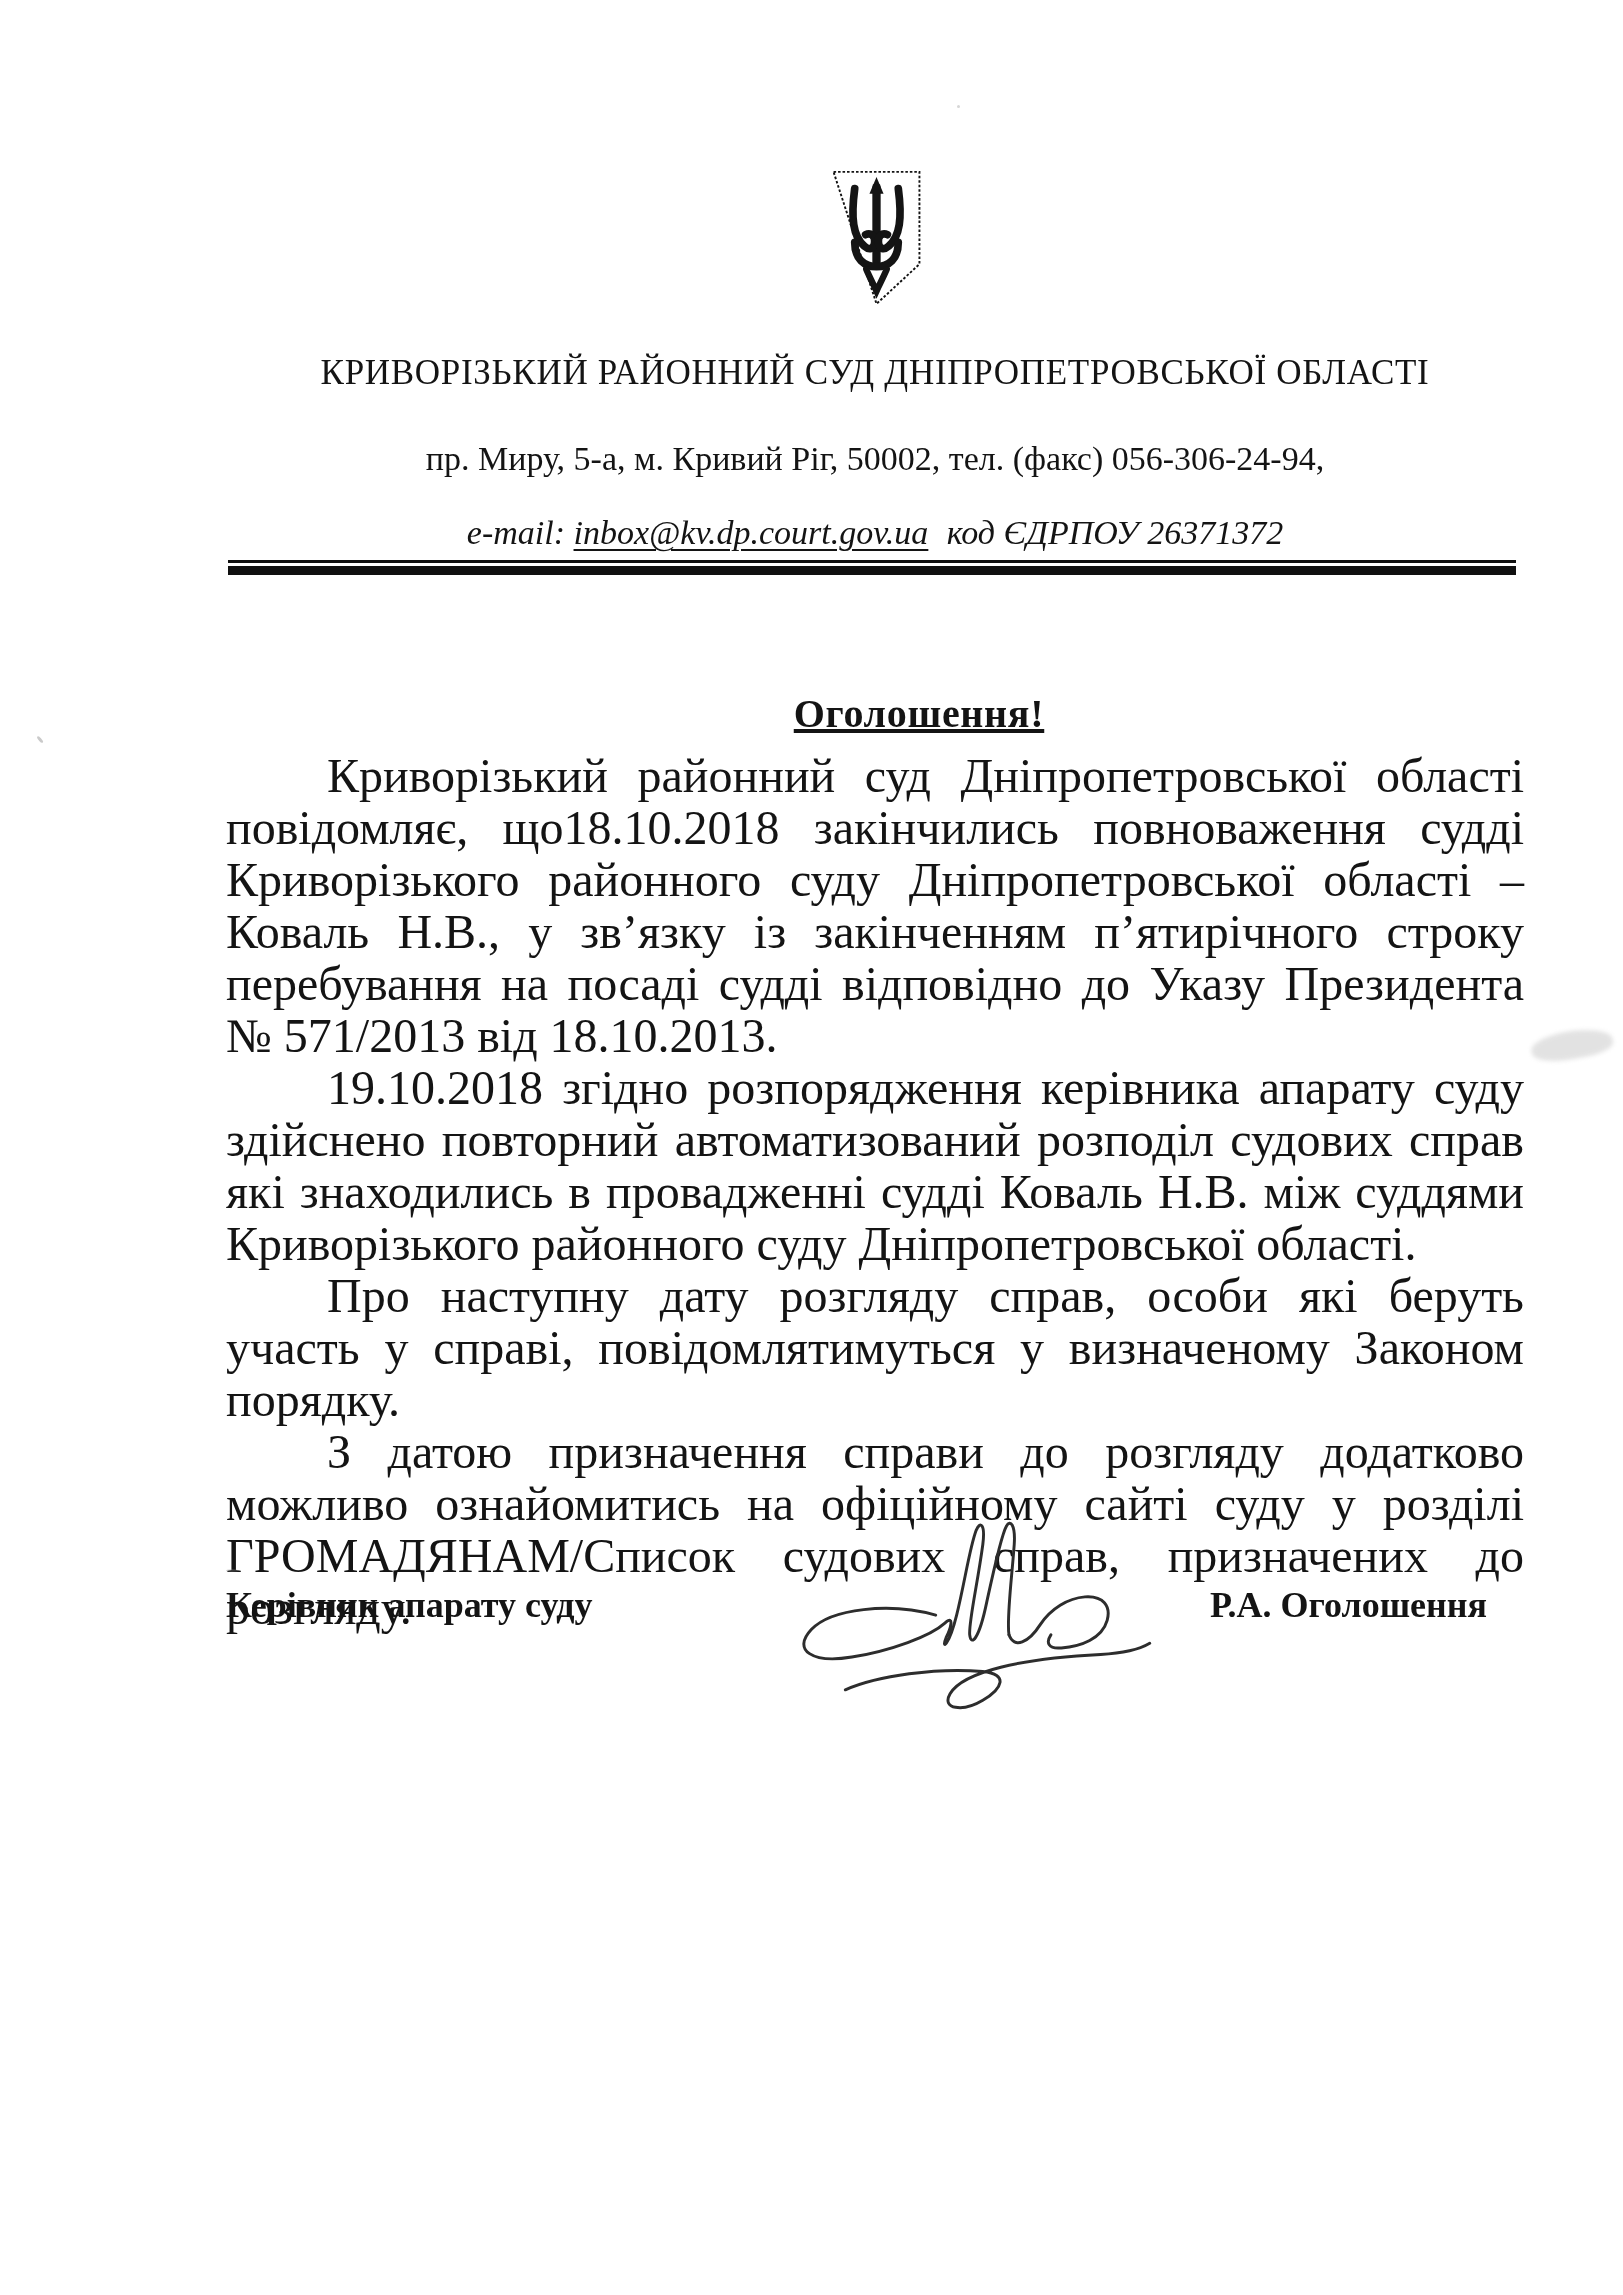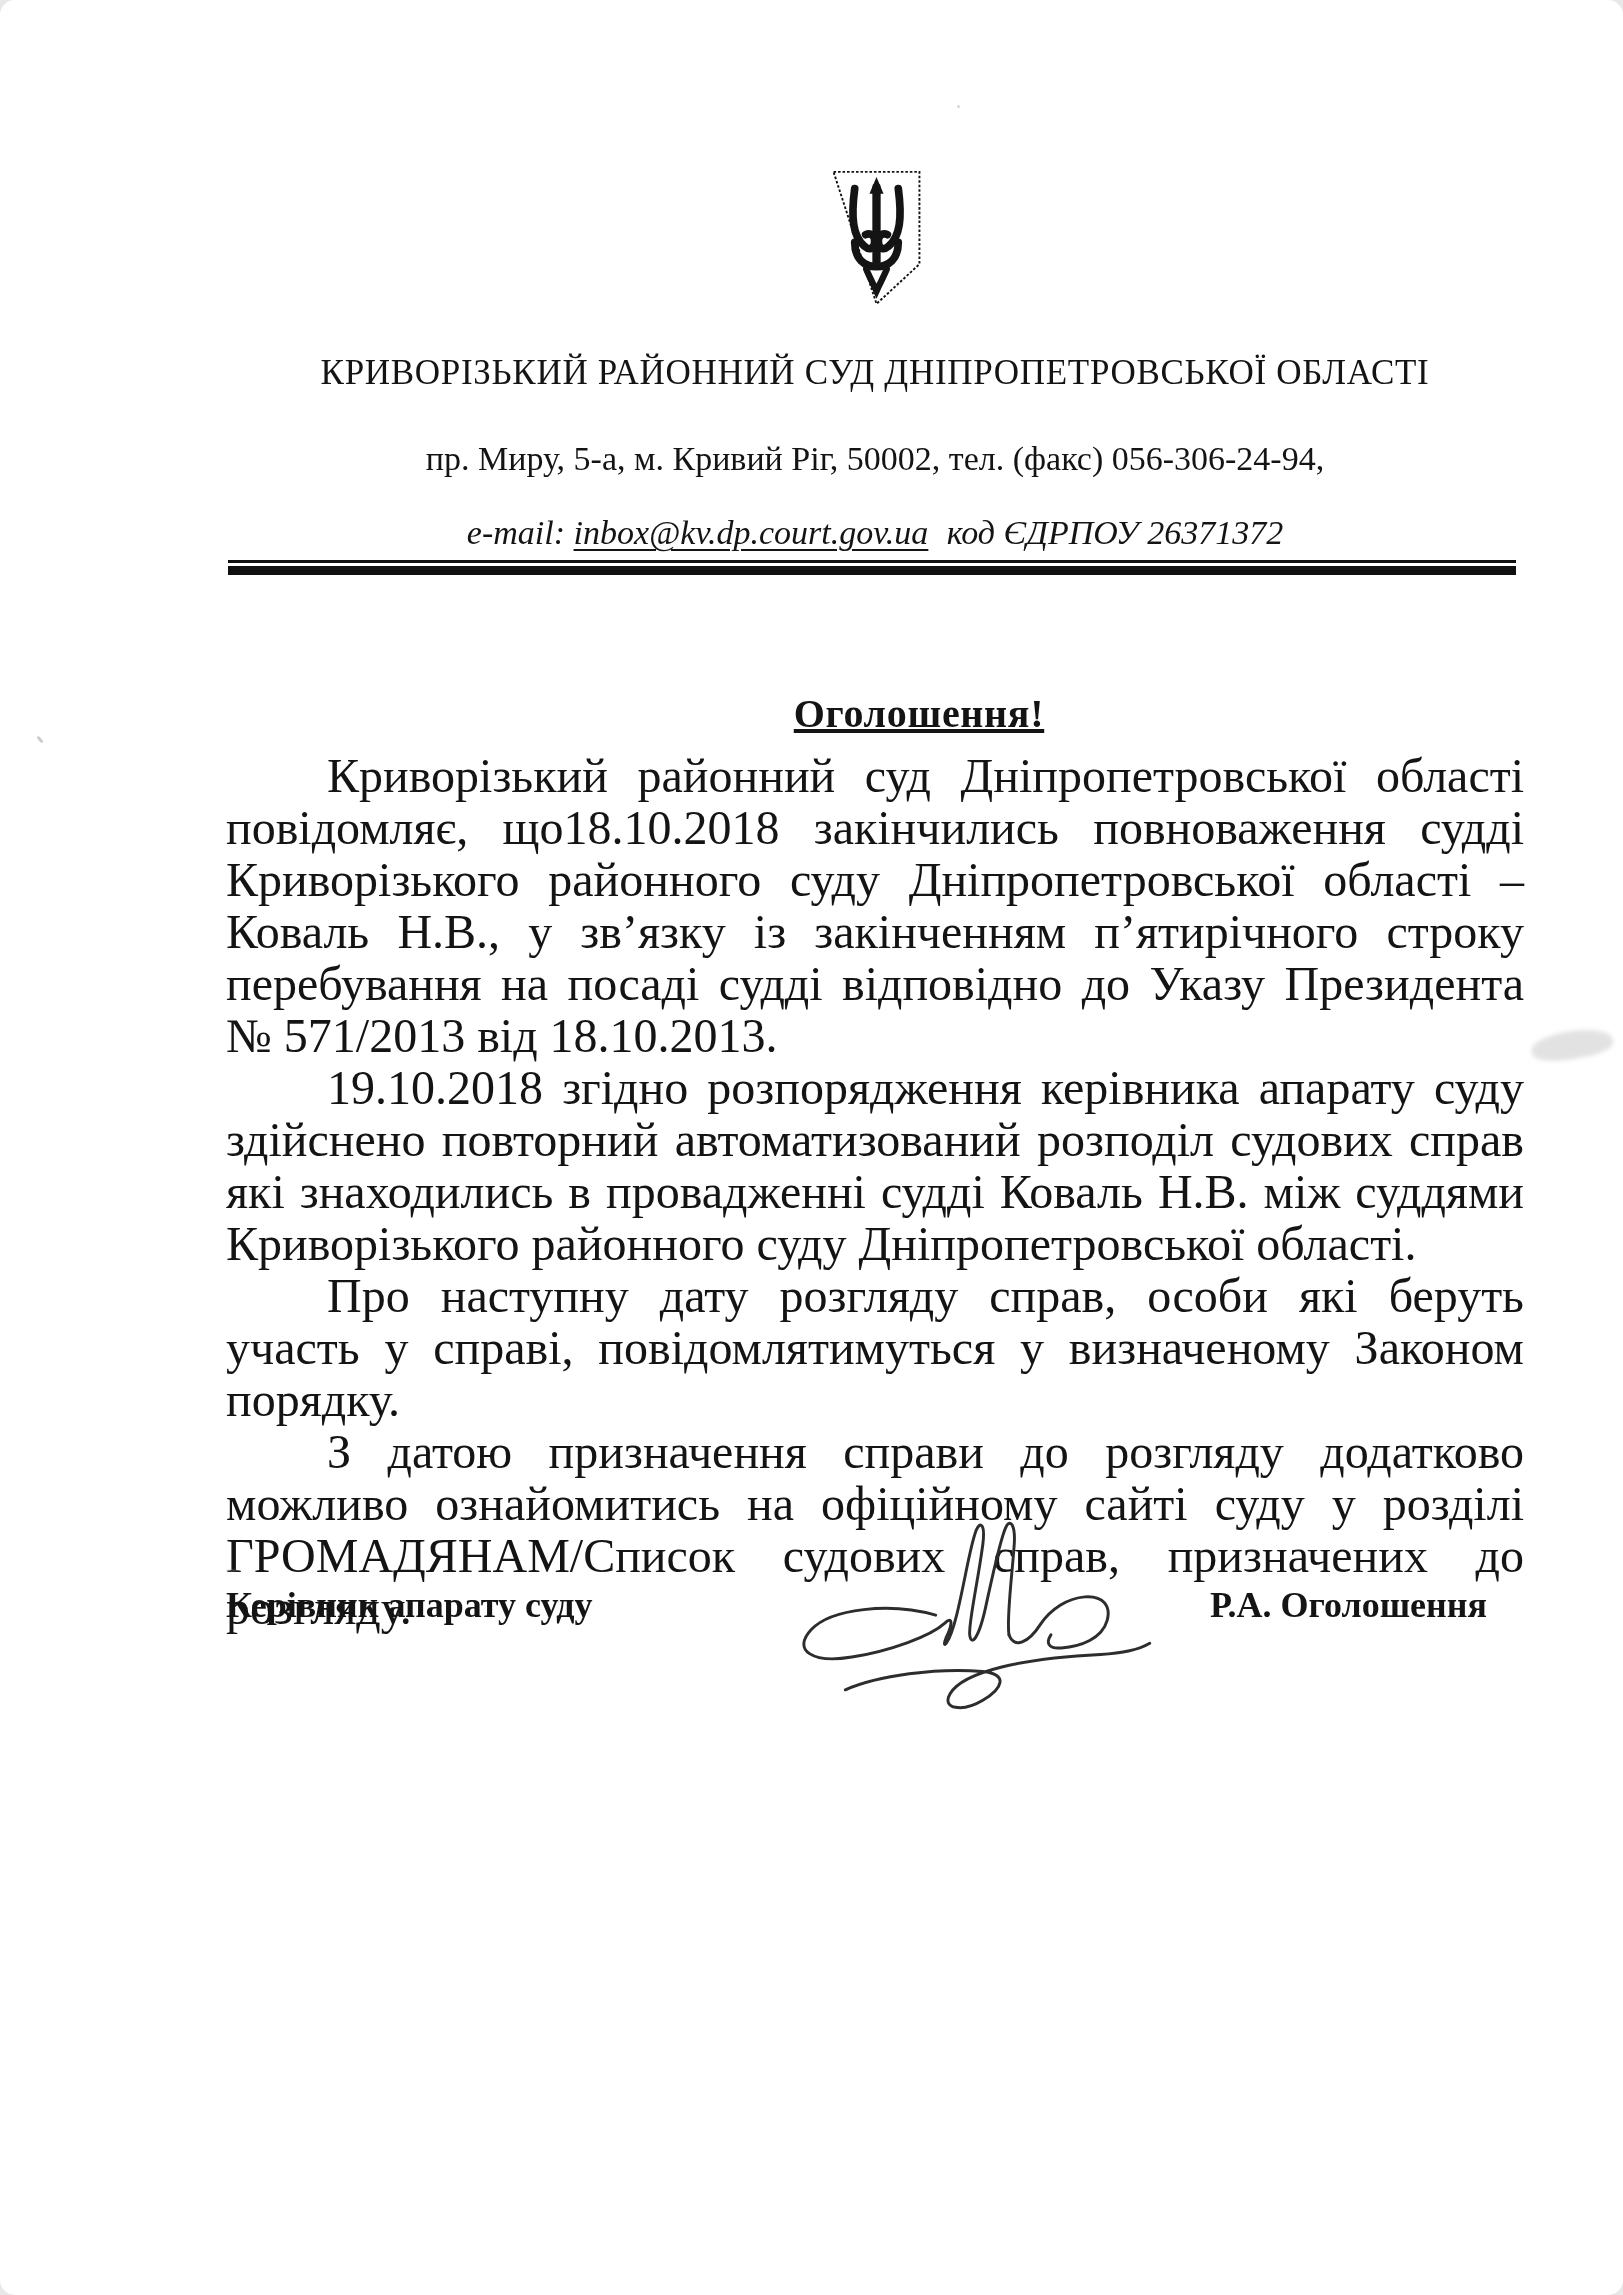--- a/index.html
+++ b/index.html
@@ -4,21 +4,20 @@
 <style>
   html,body{margin:0;padding:0;background:#e8e8e8;}
   .page{
     position:relative;
     width:1623px;
     height:2295px;
     background:#ffffff;
     font-family:"Liberation Serif","DejaVu Serif",serif;
     color:#141414;
     overflow:hidden;
-    border-radius:15px;
   }
   
   .emblem{
     position:absolute;
     left:828px; top:168px;
     width:97px; height:141px;
   }
   
   .hdr{
     position:absolute;

